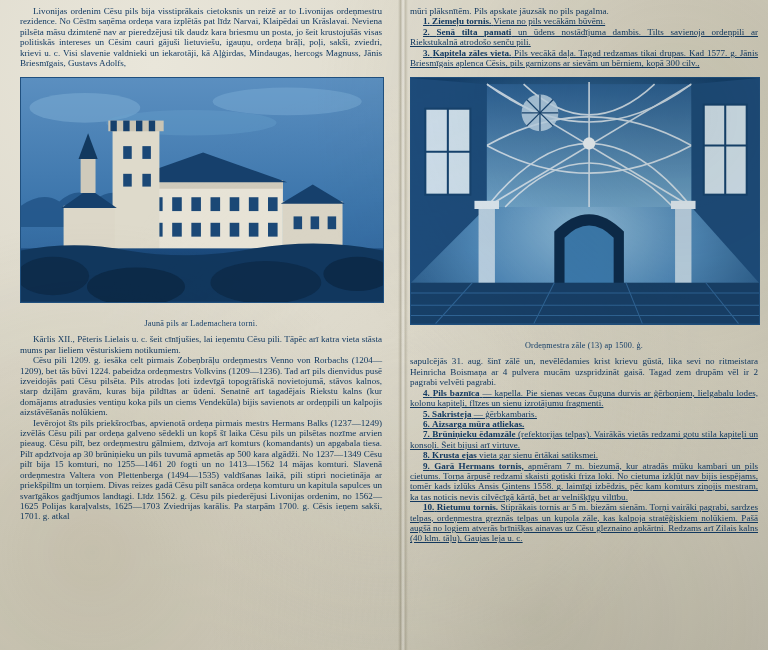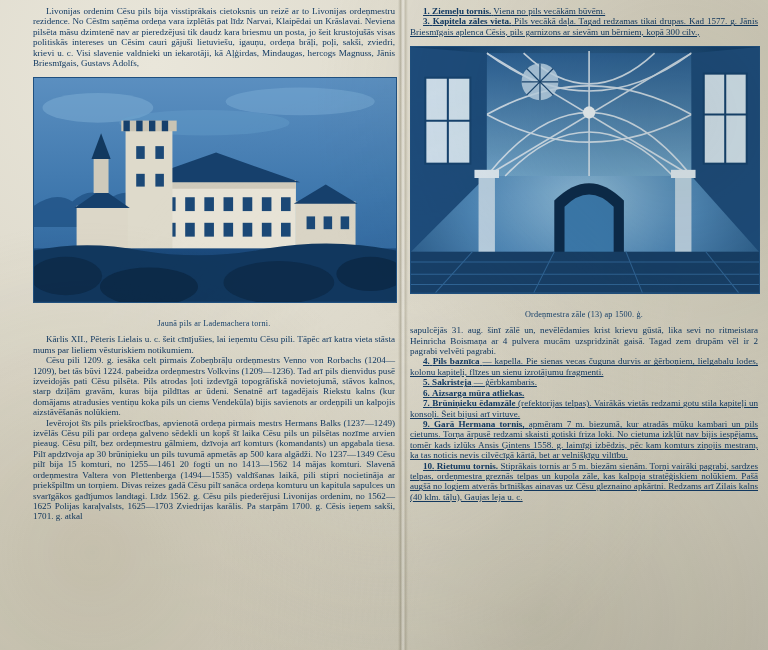--- a/index.html
+++ b/index.html
@@ -48,21 +48,21 @@
   .col {
     position: absolute;
     top: 6px;
     color: #123a63;
     font-size: 9.1px;
     line-height: 10.4px;
     text-align: justify;
     text-justify: inter-word;
     hyphens: auto;
   }
-  .col-left { left: 33px; width: 362px; }
+  .col-left { left: 20px; width: 362px; }
   .col-right { left: 410px; width: 348px; }
   p {
     margin: 0 0 0 0;
     text-indent: 13px;
   }
   p.noindent { text-indent: 0; }
   .b { font-weight: bold; }
   .figure {
     margin: 9px 0 3px 0;
     width: 100%;
@@ -177,26 +177,32 @@
       <div class="fig-cap">Jaunā pils ar Lademachera torni.</div>
     </div>
 
     <p>Kārlis XII., Pēteris Lielais u. c. šeit cīnījušies, lai ieņemtu Cēsu pili. Tāpēc arī katra vieta stāsta mums par lieliem vēsturiskiem notikumiem.</p>
     <p>Cēsu pili 1209. g. iesāka celt pirmais Zobeņbrāļu ordeņmestrs Venno von Rorbachs (1204—1209), bet tās būvi 1224. pabeidza ordeņmestrs Volkvins (1209—1236). Tad arī pils dienvidus pusē izveidojās pati Cēsu pilsēta. Pils atrodas ļoti izdevīgā topogrāfiskā novietojumā, stāvos kalnos, starp dziļām gravām, kuras bija pildītas ar ūdeni. Senatnē arī tagadējais Riekstu kalns (kur domājams atradusies ventiņu koka pils un ciems Vendekūla) bijis savienots ar ordeņpili un kalpojis aizstāvēšanās nolūkiem.</p>
     <p>Ievērojot šīs pils priekšrocības, apvienotā ordeņa pirmais mestrs Hermans Balks (1237—1249) izvēlās Cēsu pili par ordeņa galveno sēdekli un kopš šī laika Cēsu pils un pilsētas nozīme arvien pieaug. Cēsu pilī, bez ordeņmestru gālmiem, dzīvoja arī komturs (komandants) un apgabala tiesa. Pilī apdzīvoja ap 30 brūniņieku un pils tuvumā apmetās ap 500 kara algādži. No 1237—1349 Cēsu pilī bija 15 komturi, no 1255—1461 20 fogti un no 1413—1562 14 mājas komturi. Slavenā ordeņmestra Valtera von Plettenberga (1494—1535) valdīšanas laikā, pili stipri nocietināja ar priekšpilīm un torņiem. Divas reizes gadā Cēsu pilī sanāca ordeņa komturu un kapitula sapulces un svarīgākos gadījumos landtagi. Līdz 1562. g. Cēsu pils piederējusi Livonijas ordenim, no 1562—1625 Polijas karaļvalsts, 1625—1703 Zviedrijas karālis. Pa starpām 1700. g. Cēsis ieņem sakši, 1701. g. atkal</p>
   </div>
 
   <div class="col col-right">
 
+    <p class="noindent">mūri plāksnītēm. Pils apskate jāuzsāk no pils pagalma.</p>
 
     <div class="numlist">
       <p>
         <span class="b">1.</span>
         <span class="b">Ziemeļu tornis.</span>
         <span>Viena no pils vecākām būvēm.</span>
+      </p>
+      <p>
+        <span class="b">2.</span>
+        <span class="b">Senā tilta pamati</span>
+        <span>un ūdens nostādījuma dambis. Tilts savienoja ordeņpili ar Riekstukalnā atrodošo senču pili.</span>
       </p>
       <p>
         <span class="b">3.</span>
         <span class="b">Kapitela zāles vieta.</span>
         <span>Pils vecākā daļa. Tagad redzamas tikai drupas. Kad 1577. g. Jānis Briesmīgais aplenca Cēsis, pils garnizons ar sievām un bērniem, kopā 300 cilv.,</span>
       </p>
     </div>
 
     <div class="figure">
       <svg class="fig-img" viewBox="0 0 340 240" preserveAspectRatio="none">
@@ -289,22 +295,27 @@
         <span class="b">6.</span>
         <span class="b">Aizsarga mūra atliekas.</span>
         <span></span>
       </p>
       <p>
         <span class="b">7.</span>
         <span class="b">Brūniņieku ēdamzāle</span>
         <span>(refektorijas telpas). Vairākās vietās redzami gotu stila kapiteļi un konsoļi. Šeit bijusi arī virtuve.</span>
       </p>
       <p>
+        <span class="b">8.</span>
+        <span class="b">Krusta ejas</span>
+        <span>vieta gar sienu ērtākai satiksmei.</span>
+      </p>
+      <p>
         <span class="b">9.</span>
-        <span class="b">Garā Hermana tornis,</span>
+        <span class="b">Garā Hermans tornis,</span>
         <span>apmēram 7 m. biezumā, kur atradās mūku kambari un pils cietums. Torņa ārpusē redzami skaisti gotiski friza loki. No cietuma izkļūt nav bijis iespējams, tomēr kads izlūks Ansis Ģintens 1558. g. laimīgi izbēdzis, pēc kam komturs ziņojis mestram, ka tas noticis nevis cilvēcīgā kārtā, bet ar velnišķīgu viltību.</span>
       </p>
       <p>
         <span class="b">10.</span>
         <span class="b">Rietumu tornis.</span>
         <span>Stiprākais tornis ar 5 m. biezām sienām. Torņi vairāki pagrabi, sardzes telpas, ordeņmestra greznās telpas un kupola zāle, kas kalpoja stratēģiskiem nolūkiem. Pašā augšā no logiem atverās brīnišķas ainavas uz Cēsu gleznaino apkārtni. Redzams arī Zilais kalns (40 klm. tāļu), Gaujas leja u. c.</span>
       </p>
     </div>
   </div>
 

